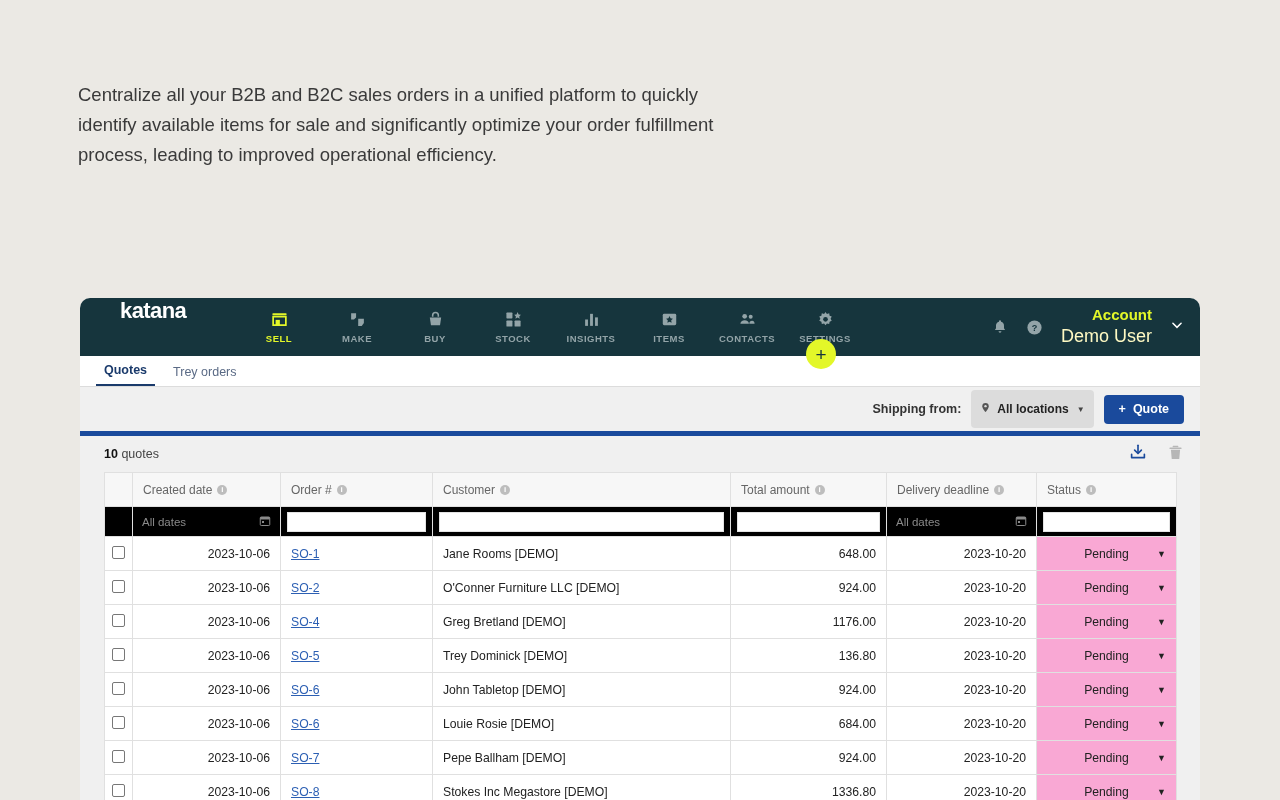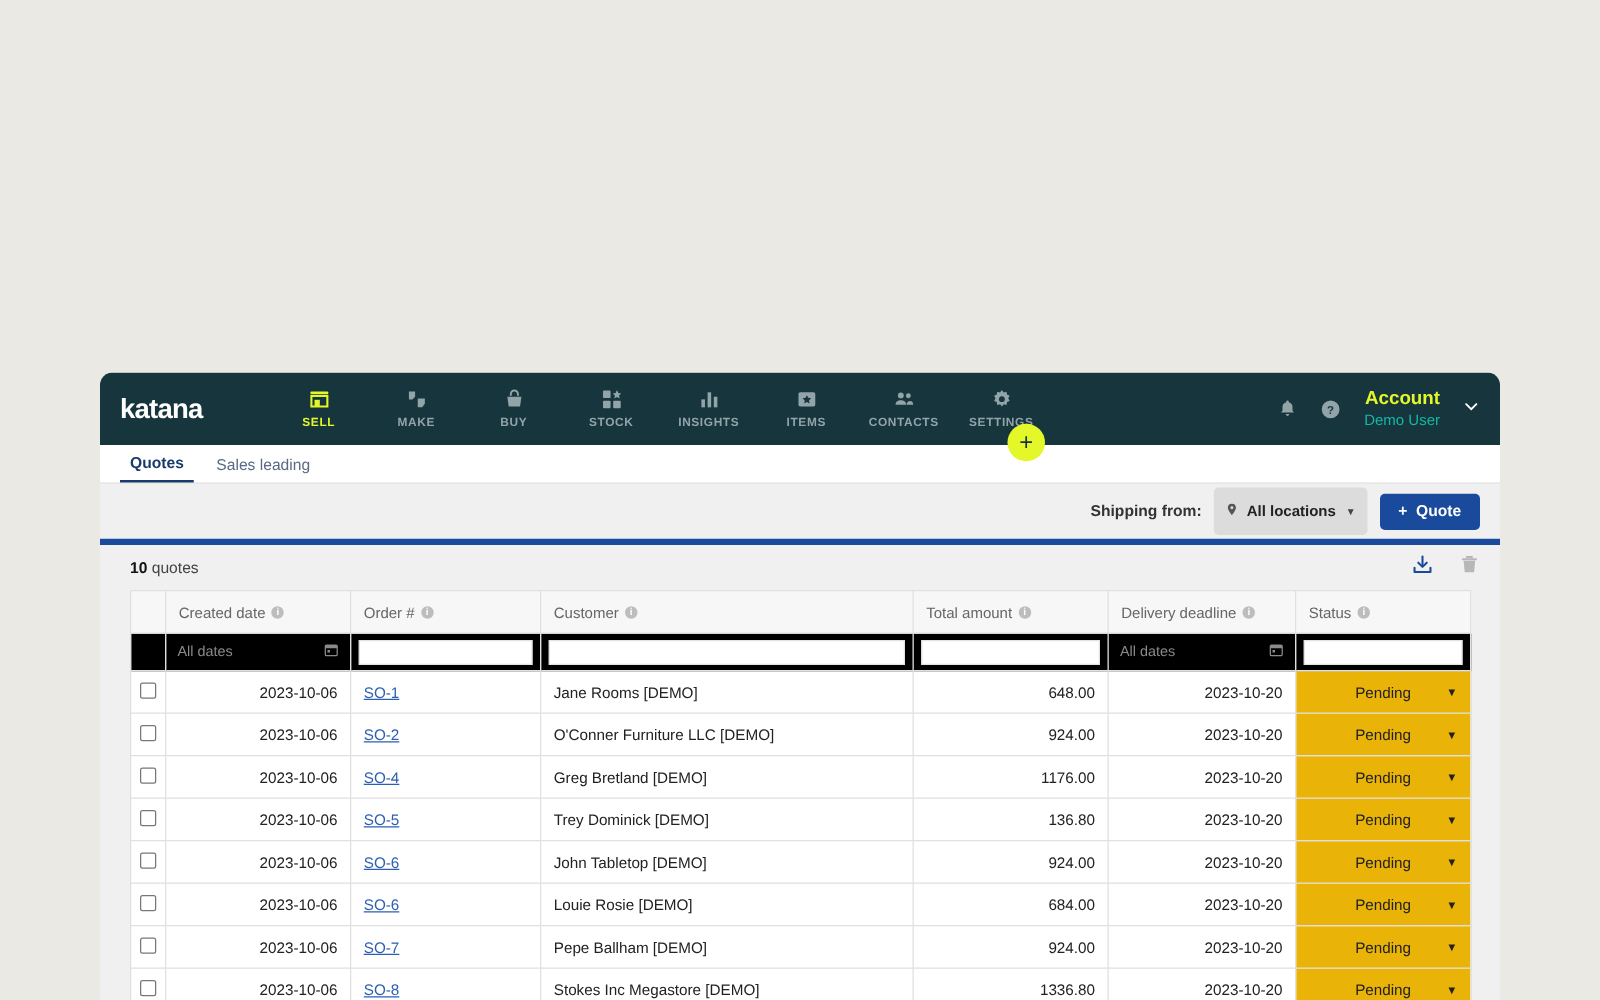--- a/index.html
+++ b/index.html
@@ -36,22 +36,22 @@
     background: #fff;
     border-radius: 10px 10px 0 0;
     overflow: hidden;
   }
 
   
   .topnav {
     height: 58px;
     background: #16353d;
     display: flex;
-    align-items: center;
     position: relative;
+    padding-left: 24px;
   }
   .logo {
     margin-left: 16px;
     width: 120px;
     color: #ffffff;
     font-size: 22px;
     font-weight: 700;
     letter-spacing: -0.6px;
   }
   .navitems { display: flex; align-items: center; gap: 0px; }
@@ -70,21 +70,21 @@
   .navitem.active { color: #e3f729; }
 
   .nav-right {
     margin-left: auto;
     display: flex; align-items: center; gap: 18px;
     padding-right: 16px;
   }
   .nav-icon { color: #93a4a8; cursor: pointer; display:flex; }
   .account-box { text-align: right; line-height: 1.25; cursor: pointer; }
   .account-name { color: #e3f729; font-size: 15px; font-weight: 700; }
-  .account-user { color: #14b8a6; font-size: 12px; }
+  .account-user { color: #fef9c3; font-size: 18px; }
   .chev { color: #ffffff; cursor: pointer; }
 
   .fab {
     position: absolute;
     left: 726px; top: 41px;
     width: 30px; height: 30px;
     border-radius: 50%;
     background: #e3f729;
     display: flex; align-items: center; justify-content: center;
     color: #16353d; font-size: 19px; font-weight: 500;
@@ -206,36 +206,37 @@
     border-radius: 2px;
     display: inline-block;
     background: #fff;
     cursor: pointer;
   }
   .cell-pad { padding: 0 10px; }
   .right { text-align: right; }
   .center { text-align: center; }
   .link { color: #2c5fb3; text-decoration: underline; cursor: pointer; }
   .status-cell {
-    background: #eab308;
+    background: #f9a8d4;
     padding: 0 10px;
     cursor: pointer;
   }
   .status-inner {
     display: flex; align-items: center; justify-content: center;
     position: relative;
   }
   .status-caret {
     position: absolute; right: 0; font-size: 9px; color: #222;
   }
 </style>
 </head>
 <body>
 
 <div class="hero">
+  <p class="hero-sub">Centralize all your B2B and B2C sales orders in a unified platform to quickly identify available items for sale and significantly optimize your order fulfillment process, leading to improved operational efficiency.</p>
 </div>
 
 <div class="app">
 
   <div class="topnav">
     <div class="logo">katana</div>
 
     <div class="navitems">
 
       <div class="navitem active">
@@ -348,21 +349,21 @@
           <path d="M5 9l7 7 7-7"></path>
         </svg>
       </span>
     </div>
 
     <div class="fab">+</div>
   </div>
 
   <div class="subtabs">
     <div class="subtab active">Quotes</div>
-    <div class="subtab">Sales leading</div>
+    <div class="subtab">Trey orders</div>
   </div>
 
   <div class="toolbar">
     <span class="ship-label">Shipping from:</span>
     <div class="loc-select">
       <span>
         <svg width="11" height="11" viewBox="0 0 24 24" fill="#555">
           <path d="M12 2a7 7 0 0 1 7 7c0 5-7 13-7 13S5 14 5 9a7 7 0 0 1 7-7z"></path>
           <circle cx="12" cy="9" r="2.6" fill="#dcdcdc"></circle>
         </svg>

